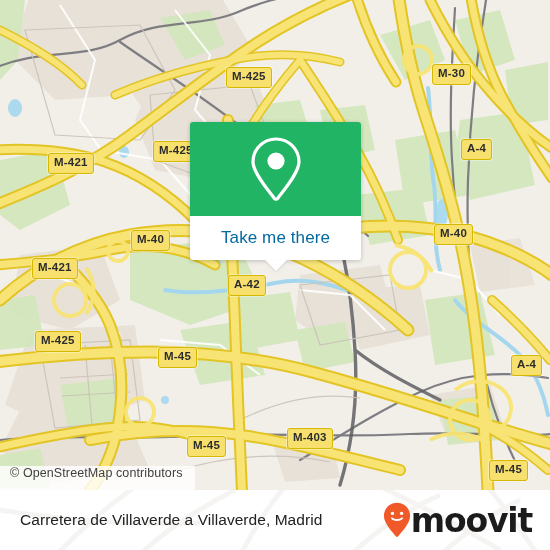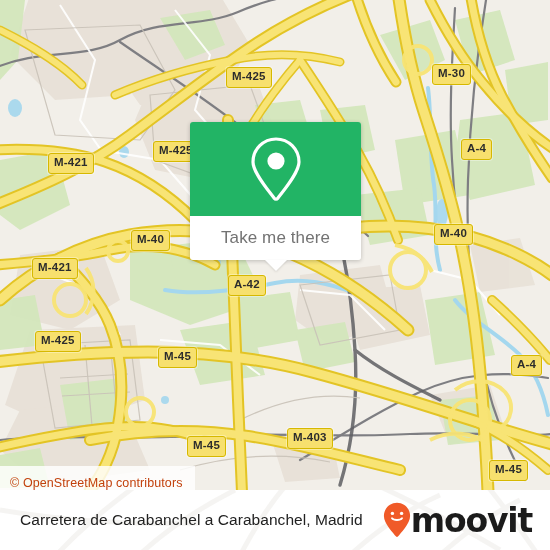--- a/index.html
+++ b/index.html
@@ -33,24 +33,24 @@
   .map svg { display: block; }
 
   
   .attrib {
     position: absolute;
     left: 0;
     bottom: 0;
     height: 24px;
     padding: 0 12px 0 10px;
     display: flex;
-    align-items: flex-end;
+    align-items: flex-start;
     background: rgba(255,255,255,0.82);
     font-size: 12.5px;
-    color: #c2410c;
+    color: #404040;
     letter-spacing: 0.1px;
     white-space: nowrap;
   }
 
   
   .card {
     position: absolute;
     left: 190px;
     top: 122px;
     width: 171px;
@@ -69,21 +69,21 @@
   .pin-svg { display:block; }
   .card-label {
     position: relative;
     background: #ffffff;
     border-radius: 0 0 3px 3px;
     height: 44px;
     display: flex;
     align-items: center;
     justify-content: center;
     font-size: 17px;
-    color: #737373;
+    color: #0369a1;
     letter-spacing: 0.1px;
   }
   .card-tail {
     position: absolute;
     left: 50%;
     margin-left: -11px;
     bottom: -11px;
     width: 0; height: 0;
     border-left: 11px solid transparent;
     border-right: 11px solid transparent;
@@ -356,21 +356,21 @@
         <path d="M230 110 C250 70 270 35 300 5"></path>
         <path d="M0 45 C60 55 130 60 200 58"></path>
         <path d="M330 110 C360 78 395 50 440 30"></path>
         <path d="M420 110 C448 80 480 55 520 35"></path>
         <path d="M350 8 C400 30 450 55 500 85"></path>
         <path d="M470 0 C500 35 525 70 548 105"></path>
       </g>
     </svg>
 
     <div class="footer-inner">
-      <div class="footer-title">Carretera de Carabanchel a Carabanchel, Madrid</div>
+      <div class="footer-title">Carretera de Villaverde a Villaverde, Madrid</div>
       <div class="brand">
         <svg width="28" height="36" viewBox="0 0 28 36">
           <path d="M14 0.8 C6.7 0.8 0.9 6.6 0.9 13.9 C0.9 21.6 10.6 31.2 13.1 34.6 C13.5 35.2 14.5 35.2 14.9 34.6 C17.4 31.2 27.1 21.6 27.1 13.9 C27.1 6.6 21.3 0.8 14 0.8 Z" fill="#f05a28"></path>
           <circle cx="9.4" cy="11.4" r="1.7" fill="#ffffff"></circle>
           <circle cx="18.6" cy="11.4" r="1.7" fill="#ffffff"></circle>
           <path d="M9 16.3 C10.6 18.6 17.4 18.6 19 16.3" fill="none" stroke="#ffffff" stroke-width="1.9" stroke-linecap="round"></path>
         </svg>
         <span class="brand-wordmark">moovit</span>
       </div>
     </div>

